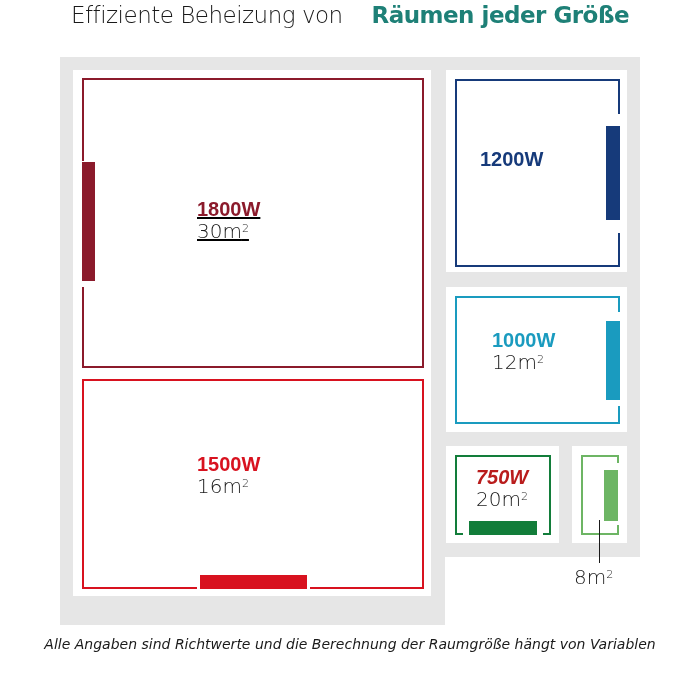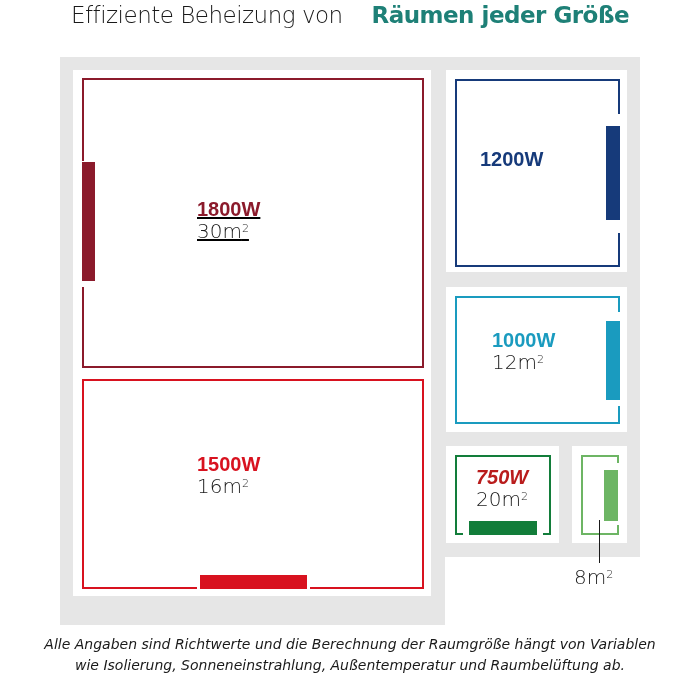--- a/index.html
+++ b/index.html
@@ -85,14 +85,13 @@
   </div>
 
   <div class="leader" style="left:599px; top:520px; height:43px;"></div>
   <div class="label" style="left:550px; top:566px; width:100px;">
     <div class="area"><span>8m</span><sup>2</sup></div>
   </div>
 </div>
 
 <div class="footer">
   <div>Alle Angaben sind Richtwerte und die Berechnung der Raumgröße hängt von Variablen</div>
-  <div>wie Isolierung, Sonneneinstrahlung, Außentemperatur und Raumbelüftung ab.</div>
 </div>
 
 </body></html>

